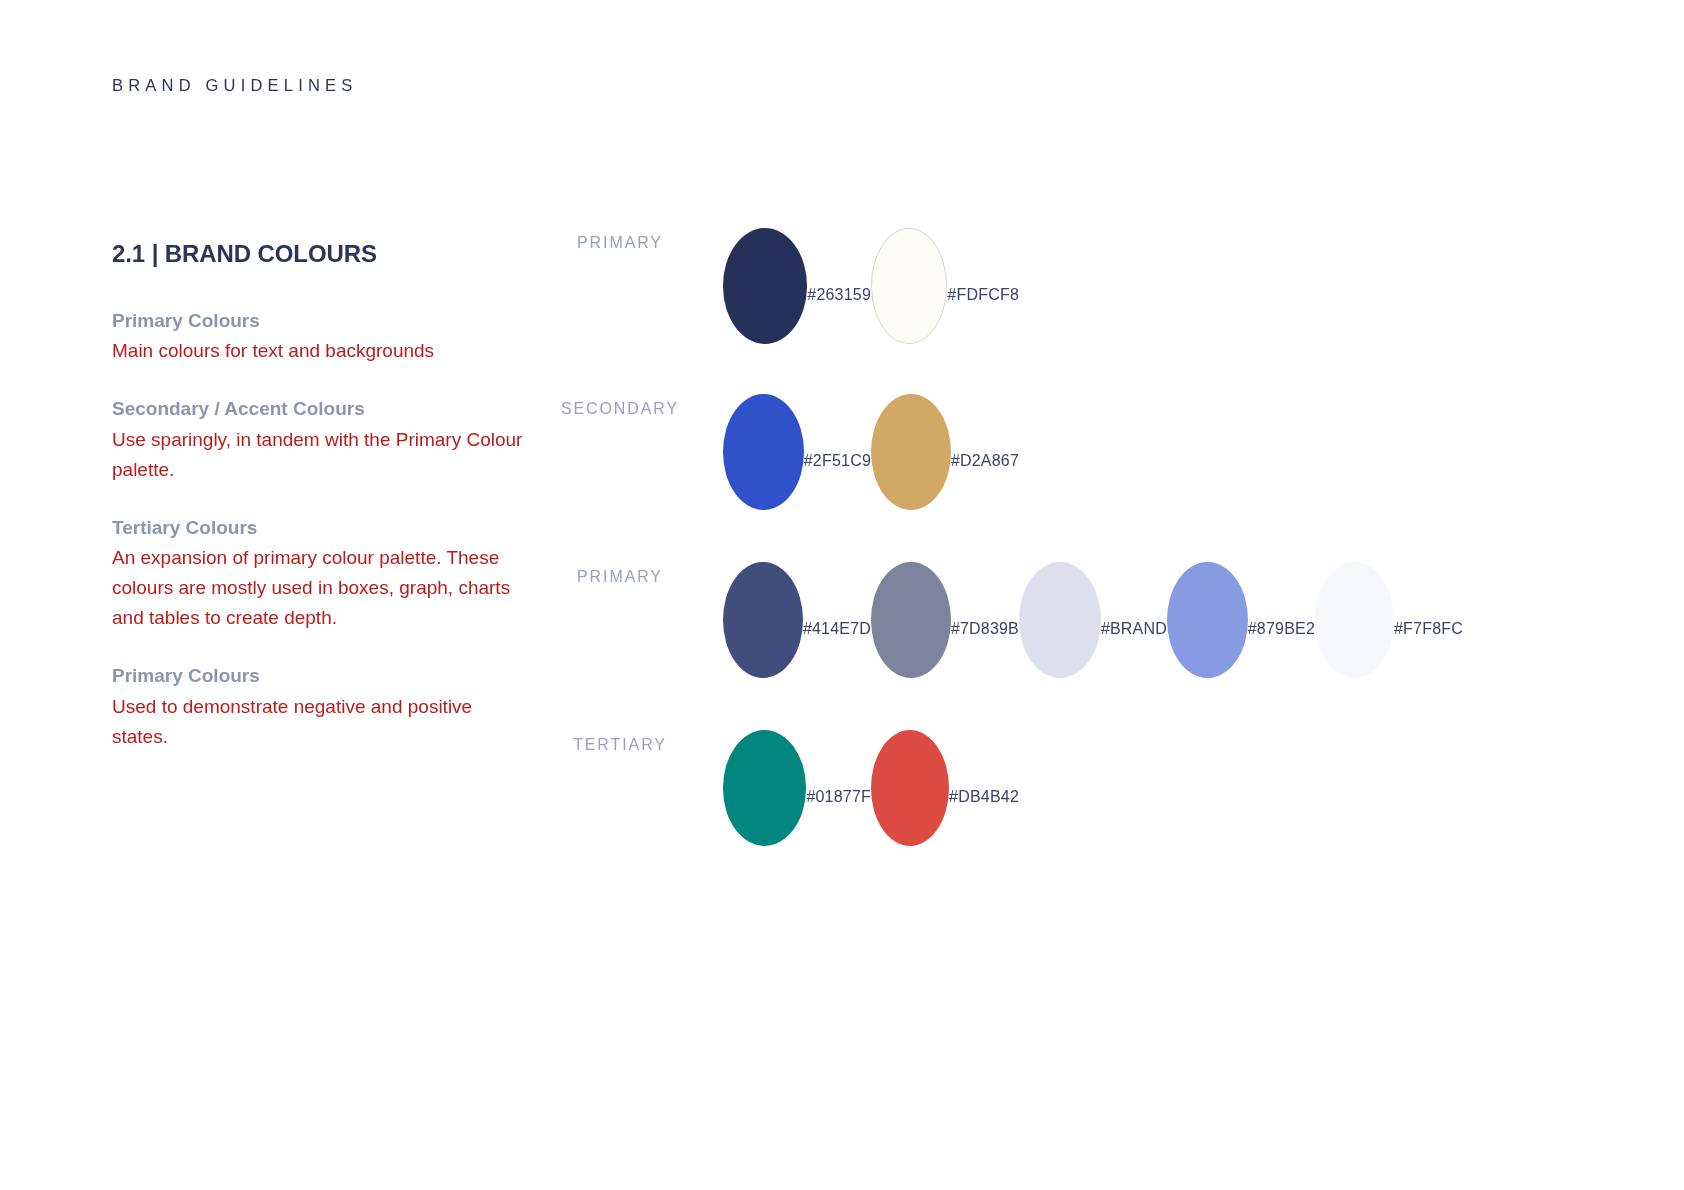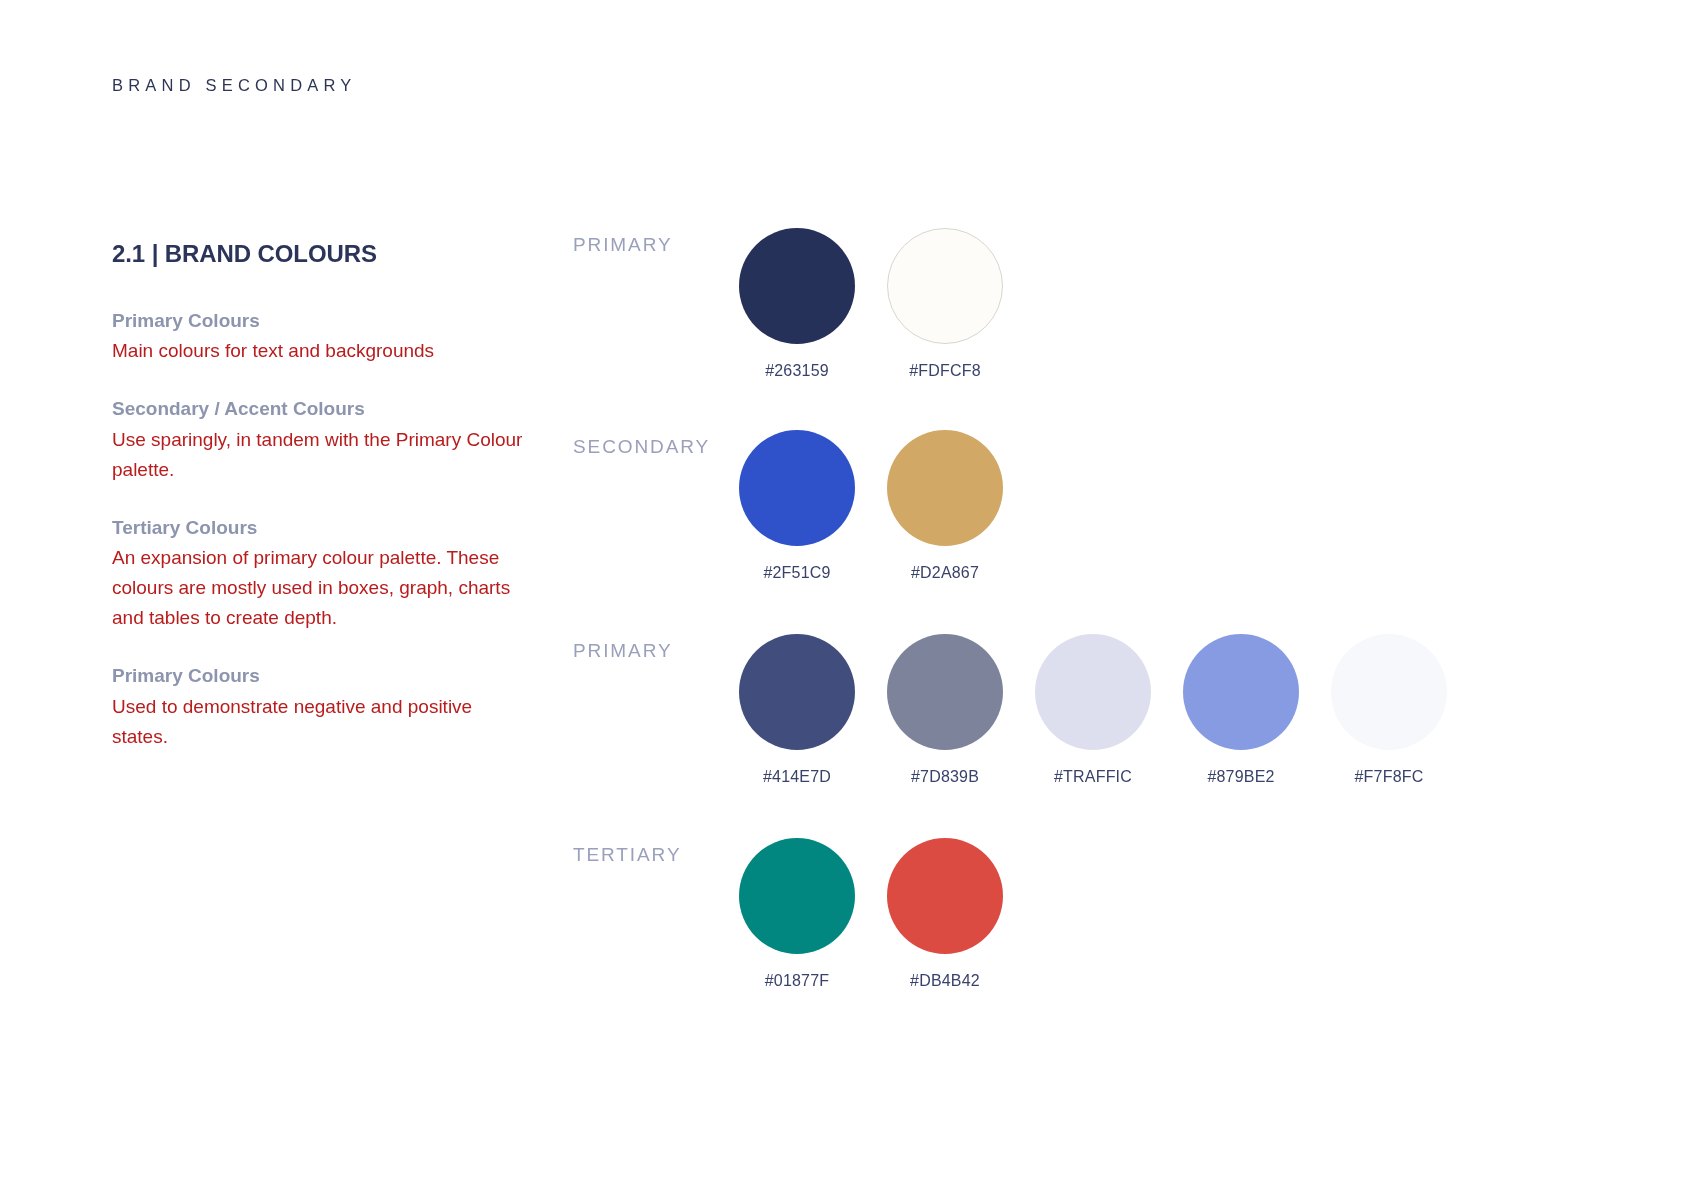--- a/index.html
+++ b/index.html
@@ -67,39 +67,39 @@
     left: 560px;
     top: 228px;
     width: 1060px;
   }
   .swatch-row {
     position: relative;
     margin-bottom: 46px;
   }
   .row-label {
     position: absolute;
-    left: 13px;
+    left: 0;
     top: 6px;
     width: 120px;
-    text-align: left;
-    font-size: 19px;
+    text-align: center;
+    font-size: 16px;
     font-weight: normal;
     letter-spacing: 1.9px;
     color: #9aa0bb;
     white-space: nowrap;
   }
   .chips {
     margin-left: 163px;
     display: flex;
     align-items: flex-start;
   }
   .chip {
     width: 148px;
     display: flex;
-    flex-direction: column;
+    flex-direction: row;
     align-items: center;
     margin-right: 0px;
     text-align: right;
   }
   .dot {
     width: 116px;
     height: 116px;
     border-radius: 50%;
     display: block;
   }
@@ -115,21 +115,21 @@
     white-space: nowrap;
   }
   
   .row-primary   { margin-bottom: 50px; }
   .row-secondary { margin-bottom: 52px; }
   .row-tertiary  { margin-bottom: 52px; }
 </style>
 </head>
 <body>
 
-<div class="page-header">BRAND SECONDARY</div>
+<div class="page-header">BRAND GUIDELINES</div>
 
 <div class="info-col">
   <h1 class="section-title">2.1 | BRAND COLOURS</h1>
   <div id="info-blocks">
       <div class="info-block">
         <p class="info-head">Primary Colours</p>
         <p class="info-body">Main colours for text and backgrounds</p>
       </div>
       <div class="info-block">
         <p class="info-head">Secondary / Accent Colours</p>
@@ -179,21 +179,21 @@
         <div class="chip">
           <span class="dot" style="background: rgb(65, 78, 125);"></span>
           <span class="hex">#414E7D</span>
         </div>
         <div class="chip">
           <span class="dot" style="background: rgb(125, 131, 155);"></span>
           <span class="hex">#7D839B</span>
         </div>
         <div class="chip">
           <span class="dot" style="background: rgb(222, 223, 238);"></span>
-          <span class="hex">#TRAFFIC</span>
+          <span class="hex">#BRAND</span>
         </div>
         <div class="chip">
           <span class="dot" style="background: rgb(135, 155, 226);"></span>
           <span class="hex">#879BE2</span>
         </div>
         <div class="chip">
           <span class="dot" style="background: rgb(247, 248, 252);"></span>
           <span class="hex">#F7F8FC</span>
         </div>
       </div>

